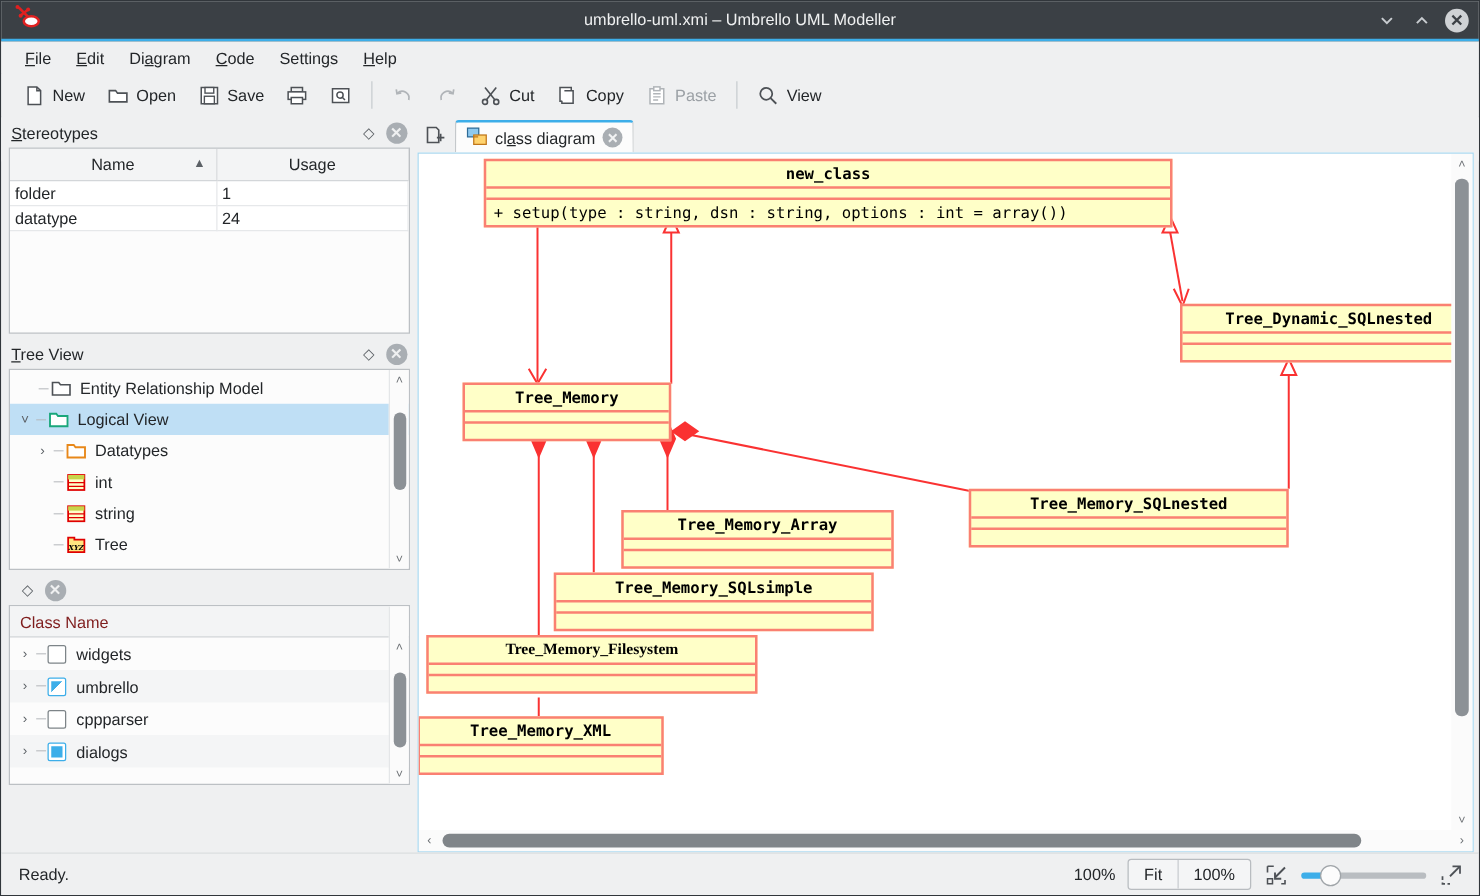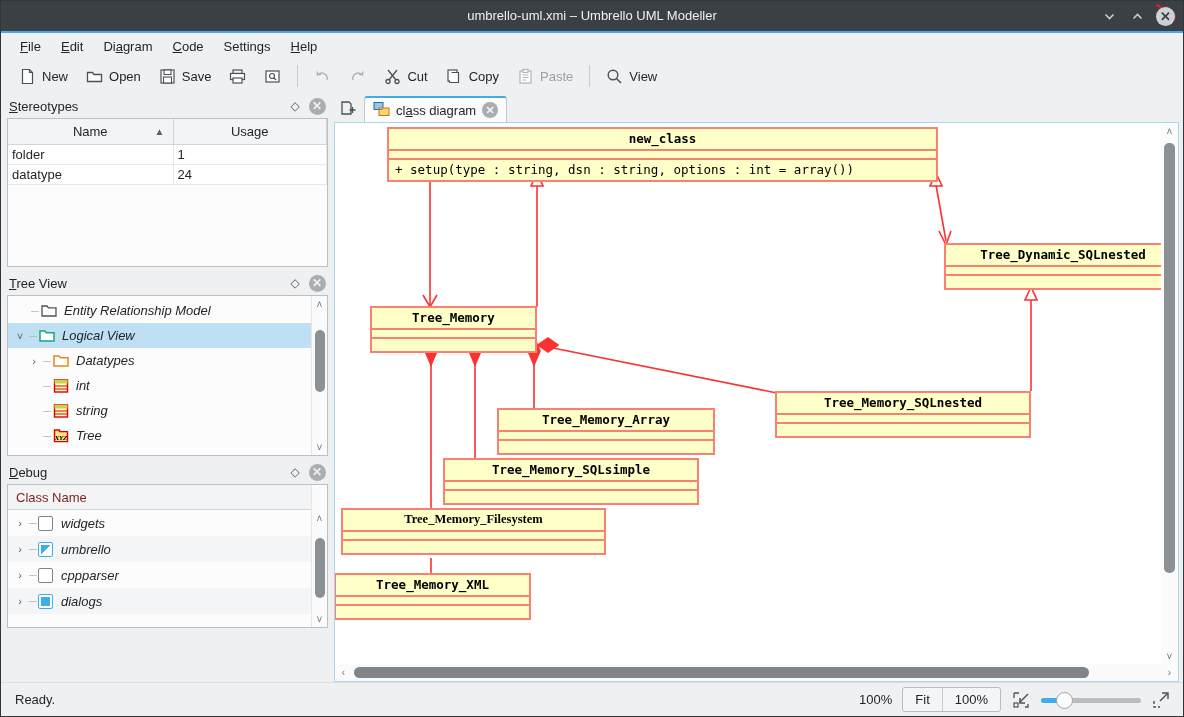--- a/index.html
+++ b/index.html
@@ -19,21 +19,21 @@
     background: #eff0f1;
     border: 1px solid #31363b;
   }
 
   
   #titlebar {
     position: relative;
     height: 32px;
     background: #3b4045;
     border-bottom: 2px solid #3daee9;
-    display: flex; align-items: center; justify-content: flex-end;
+    display: flex; align-items: center;
   }
   #titlebar .title-text {
     position: absolute; left: 0; right: 0;
     text-align: center;
     color: #eff0f1;
     font-size: 13px;
     line-height: 30px;
     pointer-events: none;
   }
   #app-logo {
@@ -225,21 +225,21 @@
     width: 16px; text-align: center;
     color: #5c6166; font-size: 11px;
     flex: 0 0 16px;
   }
   .tw-dash {
     width: 10px; flex: 0 0 10px;
     color: #b4b8bc; font-size: 11px;
     text-align: center;
   }
   .tw-ico { width: 18px; height: 16px; flex: 0 0 18px; margin-right: 6px; }
-  .tw-label { color: #232629; font-style: italic; }
+  .tw-label { color: #232629; }
 
   
   #debug-dock { height: 168px; margin-top: 4px; }
   .dbg-header {
     height: 25px;
     background: #f3f4f5;
     border-bottom: 1px solid #d3d6d9;
     display: flex; align-items: center;
     padding-left: 8px;
     font-size: 13px;
@@ -855,21 +855,20 @@
             <div class="vs-track">
               <div class="vs-thumb" style="top:18px; height:62px;"></div>
             </div>
             <div class="vs-arrow">˅</div>
           </div>
         </div>
       </div>
 
       <div class="dock" id="debug-dock">
         <div class="dock-title">
-          <span class="dt-label"><span class="mn">D</span>ebug</span>
           <span class="dock-btn dock-float">◇</span>
           <span class="dock-btn">
               <span class="dock-close">✕</span>
             </span>
         </div>
         <div class="dock-body">
           <div class="dbg-header">Class Name</div>
 
           <div class="dbg-row">
             <span class="tw-exp">›</span>

